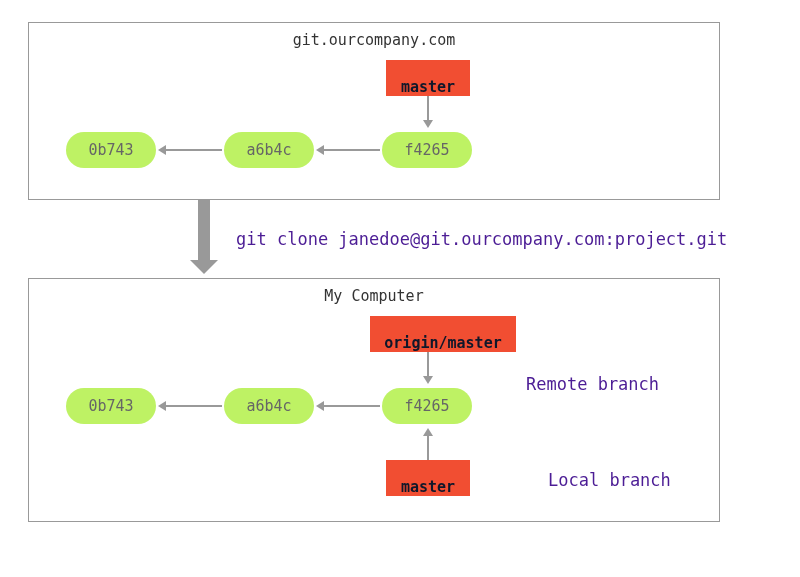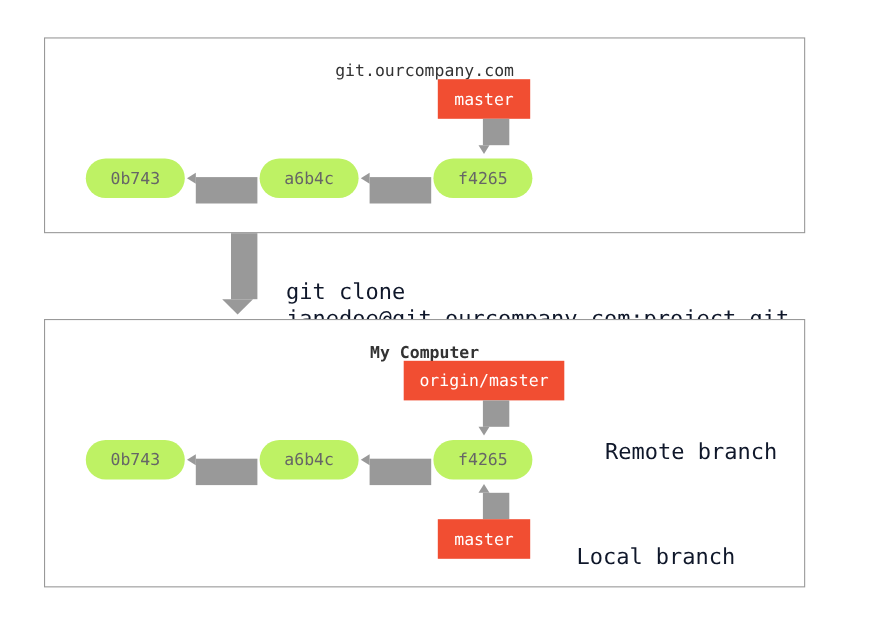--- a/index.html
+++ b/index.html
@@ -1,15 +1,15 @@
 <!DOCTYPE html>
 <html><head>
 <meta charset="utf-8">
 <style>
-  * { box-sizing: border-box; margin: 0; padding: 12px; }
+  * { box-sizing: border-box; margin: 0; padding: 0; }
   body {
     background: #ffffff;
     font-family: "Menlo", "Monaco", "Consolas", monospace;
     font-size: 15px;
     color: #333;
     width: 800px;
     height: 577px;
     position: relative;
   }
   .box {
@@ -31,33 +31,34 @@
     border-radius: 18px;
     display: flex;
     align-items: center;
     justify-content: center;
     color: #666;
     font-family: "Menlo","Monaco","Consolas",monospace;
   }
   .branch {
     position: absolute;
     background: #f14e32;
-    color: #ffffff;
+    color: #0f172a;
     display: flex;
-    align-items: center;
+    align-items: flex-end;
     justify-content: center;
     font-family: "Menlo","Monaco","Consolas",monospace;
     padding: 0 12px;
     height: 36px;
+    font-weight: bold;
   }
   .label {
     position: absolute;
     font-family: "Menlo","Monaco","Consolas",monospace;
-    color: #0f172a;
-    font-size: 20px;
+    color: #4c1d95;
+    font-size: 17px;
   }
   .h-arrow {
     position: absolute;
     height: 2px;
     background: #999;
   }
   .h-arrow::before {
     content: "";
     position: absolute;
     left: -8px;
@@ -130,25 +131,25 @@
   <span>a6b4c</span>
 </div>
 <div class="h-arrow" style="left:324px; top:149px; width:56px;"></div>
 <div class="commit" style="left:382px; top:132px;">
   <span>f4265</span>
 </div>
 
 <div class="big-arrow" style="left:198px; top:200px; height:60px;"></div>
 <div class="label" style="left:236px; top:229px;">git clone janedoe@git.ourcompany.com:project.git</div>
 
-<div class="box" style="left:28px; top:278px; width:692px; height:244px;font-weight:bold;">
+<div class="box" style="left:28px; top:278px; width:692px; height:244px;">
   <div class="title">My Computer</div>
 </div>
 
-<div class="branch" style="left:355px; top:316px; width:146px;">
+<div class="branch" style="left:370px; top:316px; width:146px;">
   <span>origin/master</span>
 </div>
 <div class="label" style="left:526px; top:326px;margin-top:48px;">Remote branch</div>
 <div class="v-arrow-down" style="left:427px; top:352px; height:24px;"></div>
 
 <div class="commit" style="left:66px; top:388px;">
   <span>0b743</span>
 </div>
 <div class="h-arrow" style="left:166px; top:405px; width:56px;"></div>
 <div class="commit" style="left:224px; top:388px;">
@@ -157,13 +158,13 @@
 <div class="h-arrow" style="left:324px; top:405px; width:56px;"></div>
 <div class="commit" style="left:382px; top:388px;">
   <span>f4265</span>
 </div>
 
 <div class="v-arrow-up" style="left:427px; top:436px; height:24px;"></div>
 
 <div class="branch" style="left:386px; top:460px; width:84px;">
   <span>master</span>
 </div>
-<div class="label" style="left:500px; top:470px;">Local branch</div>
+<div class="label" style="left:548px; top:470px;">Local branch</div>
 
 </body></html>

